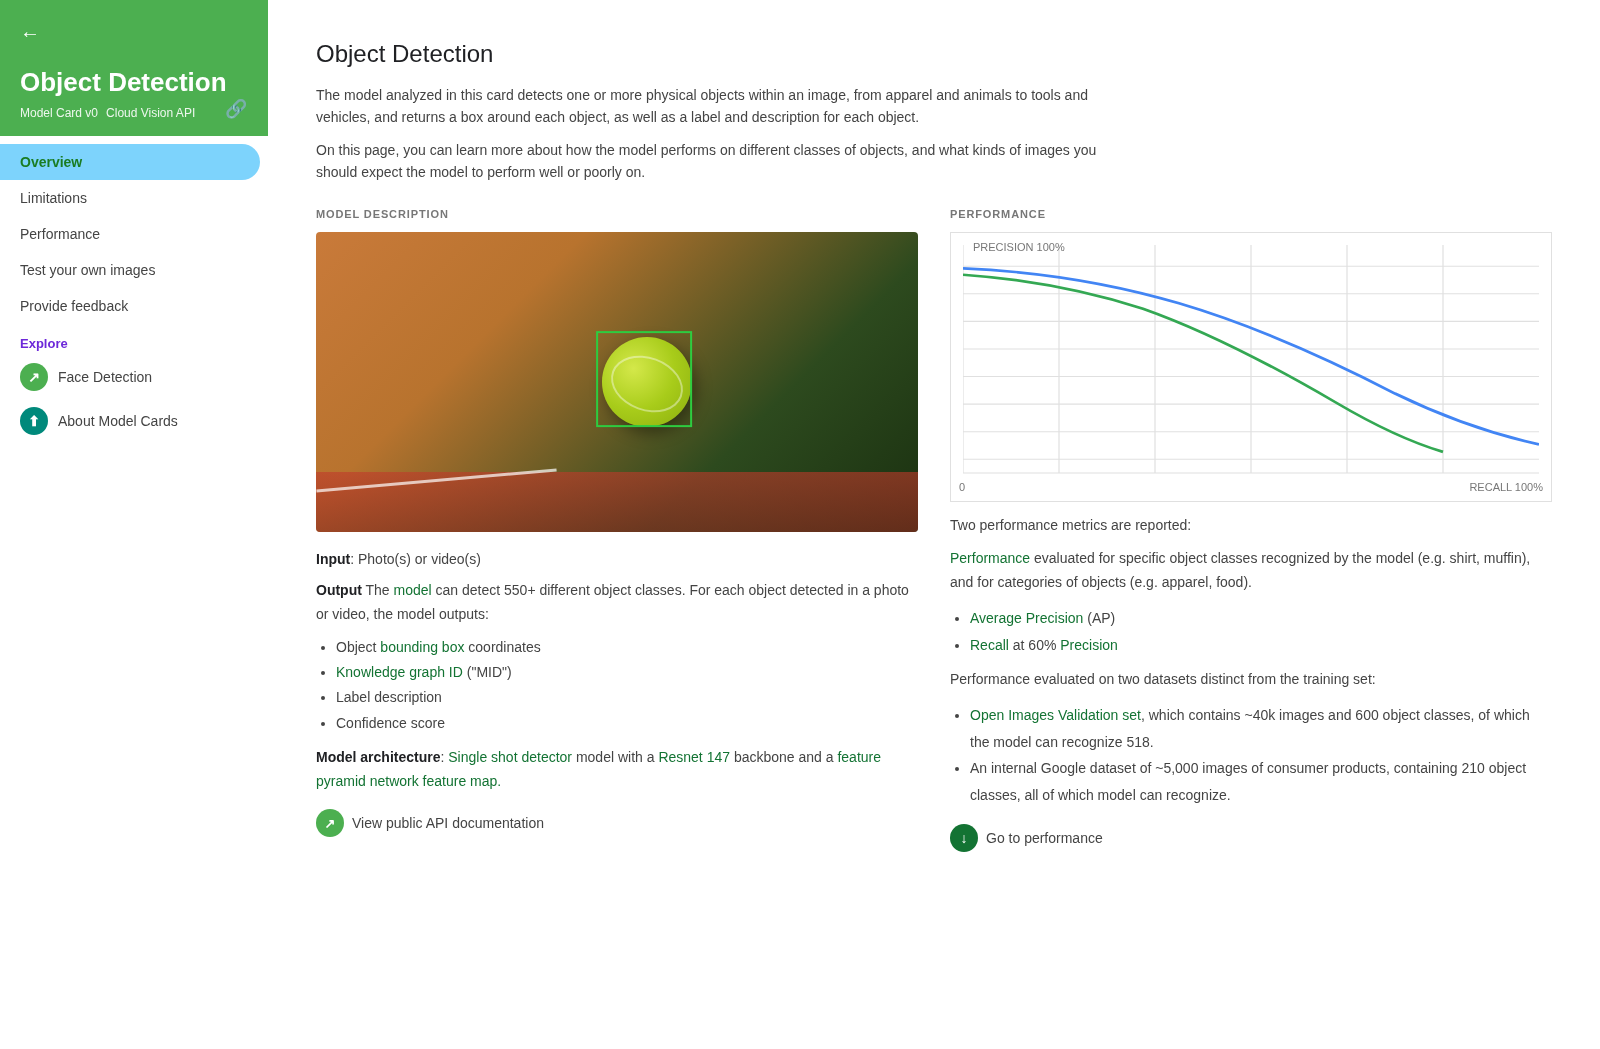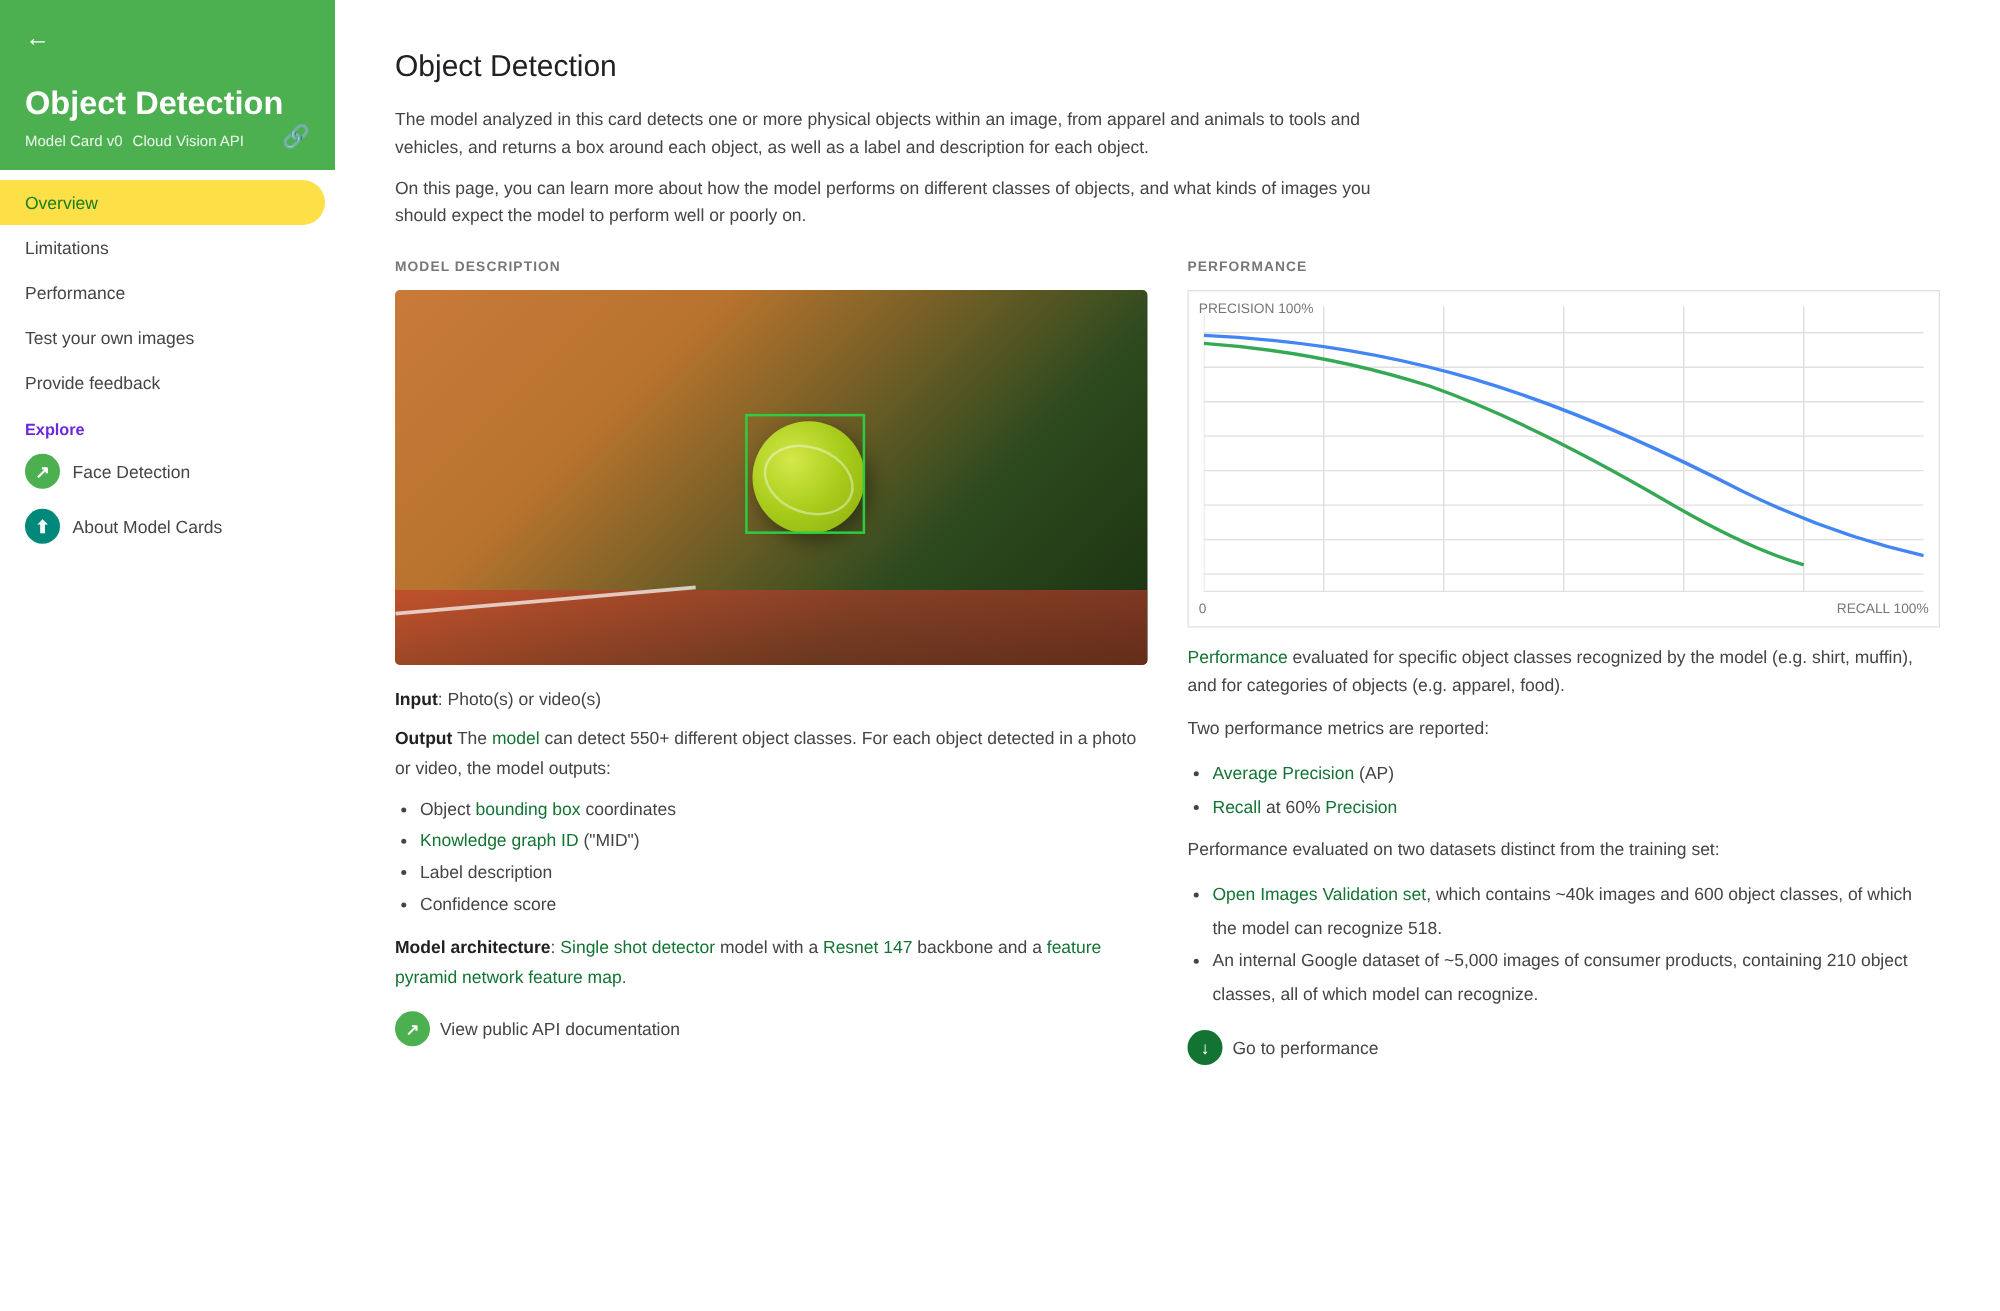--- a/index.html
+++ b/index.html
@@ -59,21 +59,21 @@
       padding: 10px 20px;
       color: #444;
       cursor: pointer;
       font-size: 14px;
       border-radius: 0 20px 20px 0;
       margin-right: 8px;
       display: flex;
       align-items: center;
       gap: 10px;
     }
-    .nav-item.active { background: #fde047; color: #1a7c22; font-weight: 400; border-radius: 0 20px 20px 0; }
+    .nav-item.active { background: #7dd3fc; color: #1a7c22; font-weight: 700; border-radius: 0 20px 20px 0; }
     .nav-section-label {
       padding: 12px 20px 4px 20px;
       font-size: 13px;
       font-weight: 700;
       color: #6d28d9;
     }
     .nav-explore-item {
       padding: 8px 20px;
       color: #444;
       cursor: pointer;
@@ -230,21 +230,21 @@
       padding: 12px;
       position: relative;
       height: 270px;
       margin-bottom: 12px;
     }
     .chart-y-label {
       font-size: 11px;
       color: #777;
       position: absolute;
       top: 8px;
-      left: 8px;
+      left: 22px;
     }
     .chart-x-label {
       font-size: 11px;
       color: #777;
       position: absolute;
       bottom: 8px;
       right: 8px;
     }
     .chart-x-zero {
       font-size: 11px;
@@ -413,24 +413,24 @@
           <line class="grid-line" x1="0" y1="215" x2="480" y2="215"></line>
           <line class="grid-line" x1="0" y1="0" x2="0" y2="215"></line>
 
           <path class="curve-blue" d="M 0,22 C 60,25 120,35 180,55 C 240,75 300,105 360,140 C 400,162 440,178 480,188"></path>
 
           <path class="curve-green" d="M 0,28 C 50,32 100,42 150,60 C 200,80 260,115 310,148 C 340,168 370,185 400,195"></path>
         </svg>
       </div>
 
 
+      <p class="perf-text">Two performance metrics are reported:</p>
       <p class="perf-text">
         <a class="link">Performance</a><span> evaluated for specific object classes recognized by the model (e.g. shirt, muffin), and for categories of objects (e.g. apparel, food).</span>
       </p>
-      <p class="perf-text">Two performance metrics are reported:</p>
       <ul class="perf-metric-list">
         <li><a class="link">Average Precision</a> (AP)</li>
         <li><a class="link">Recall</a> at 60% <a class="link">Precision</a></li>
       </ul>
       <p class="perf-text">Performance evaluated on two datasets distinct from the training set:</p>
       <ul class="perf-metric-list">
         <li><a class="link">Open Images Validation set</a>, which contains ~40k images and 600 object classes, of which the model can recognize 518.</li>
         <li>An internal Google dataset of ~5,000 images of consumer products, containing 210 object classes, all of which model can recognize.</li>
       </ul>
 

